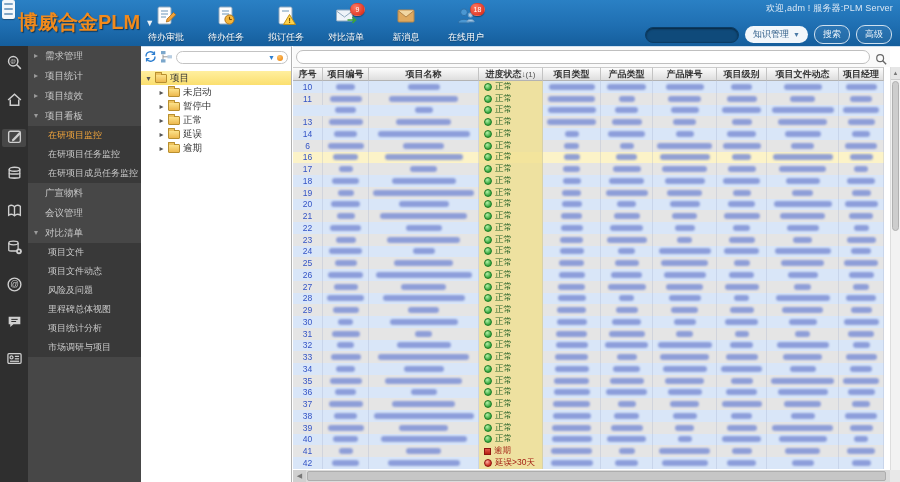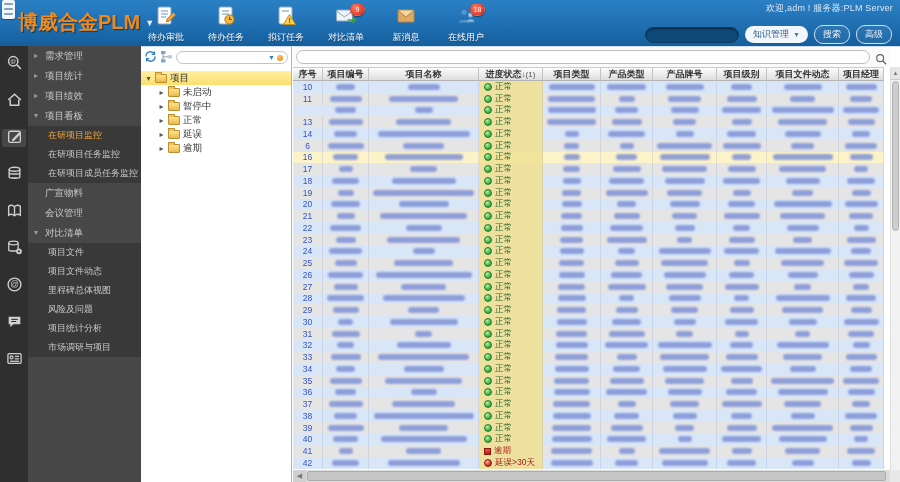--- a/index.html
+++ b/index.html
@@ -258,22 +258,22 @@
         <div class="sb-item"><span class="arr">▸</span><span>项目绩效</span></div>
         <div class="sb-item"><span class="arr">▾</span><span>项目看板</span></div>
         <div class="sb-item sub active"><span>在研项目监控</span></div>
         <div class="sb-item sub"><span>在研项目任务监控</span></div>
         <div class="sb-item sub"><span>在研项目成员任务监控</span></div>
         <div class="sb-item"><span>广宣物料</span></div>
         <div class="sb-item"><span>会议管理</span></div>
         <div class="sb-item"><span class="arr">▾</span><span>对比清单</span></div>
         <div class="sb-item sub"><span>项目文件</span></div>
         <div class="sb-item sub"><span>项目文件动态</span></div>
+        <div class="sb-item sub"><span>风险及问题</span></div>
         <div class="sb-item sub"><span>里程碑总体视图</span></div>
-        <div class="sb-item sub"><span>风险及问题</span></div>
         <div class="sb-item sub"><span>项目统计分析</span></div>
         <div class="sb-item sub"><span>市场调研与项目</span></div>
       </div>
   </div>
 
   <div class="treepanel">
     <div class="tree-toolbar">
       <span>
         <svg width="13" height="13" viewBox="0 0 14 14">
             <path d="M2.2 7 A4.8 4.8 0 0 1 11.3 4.6 M11.8 7 A4.8 4.8 0 0 1 2.7 9.4" stroke="#2e7fd0" fill="none" stroke-width="1.5"></path>

